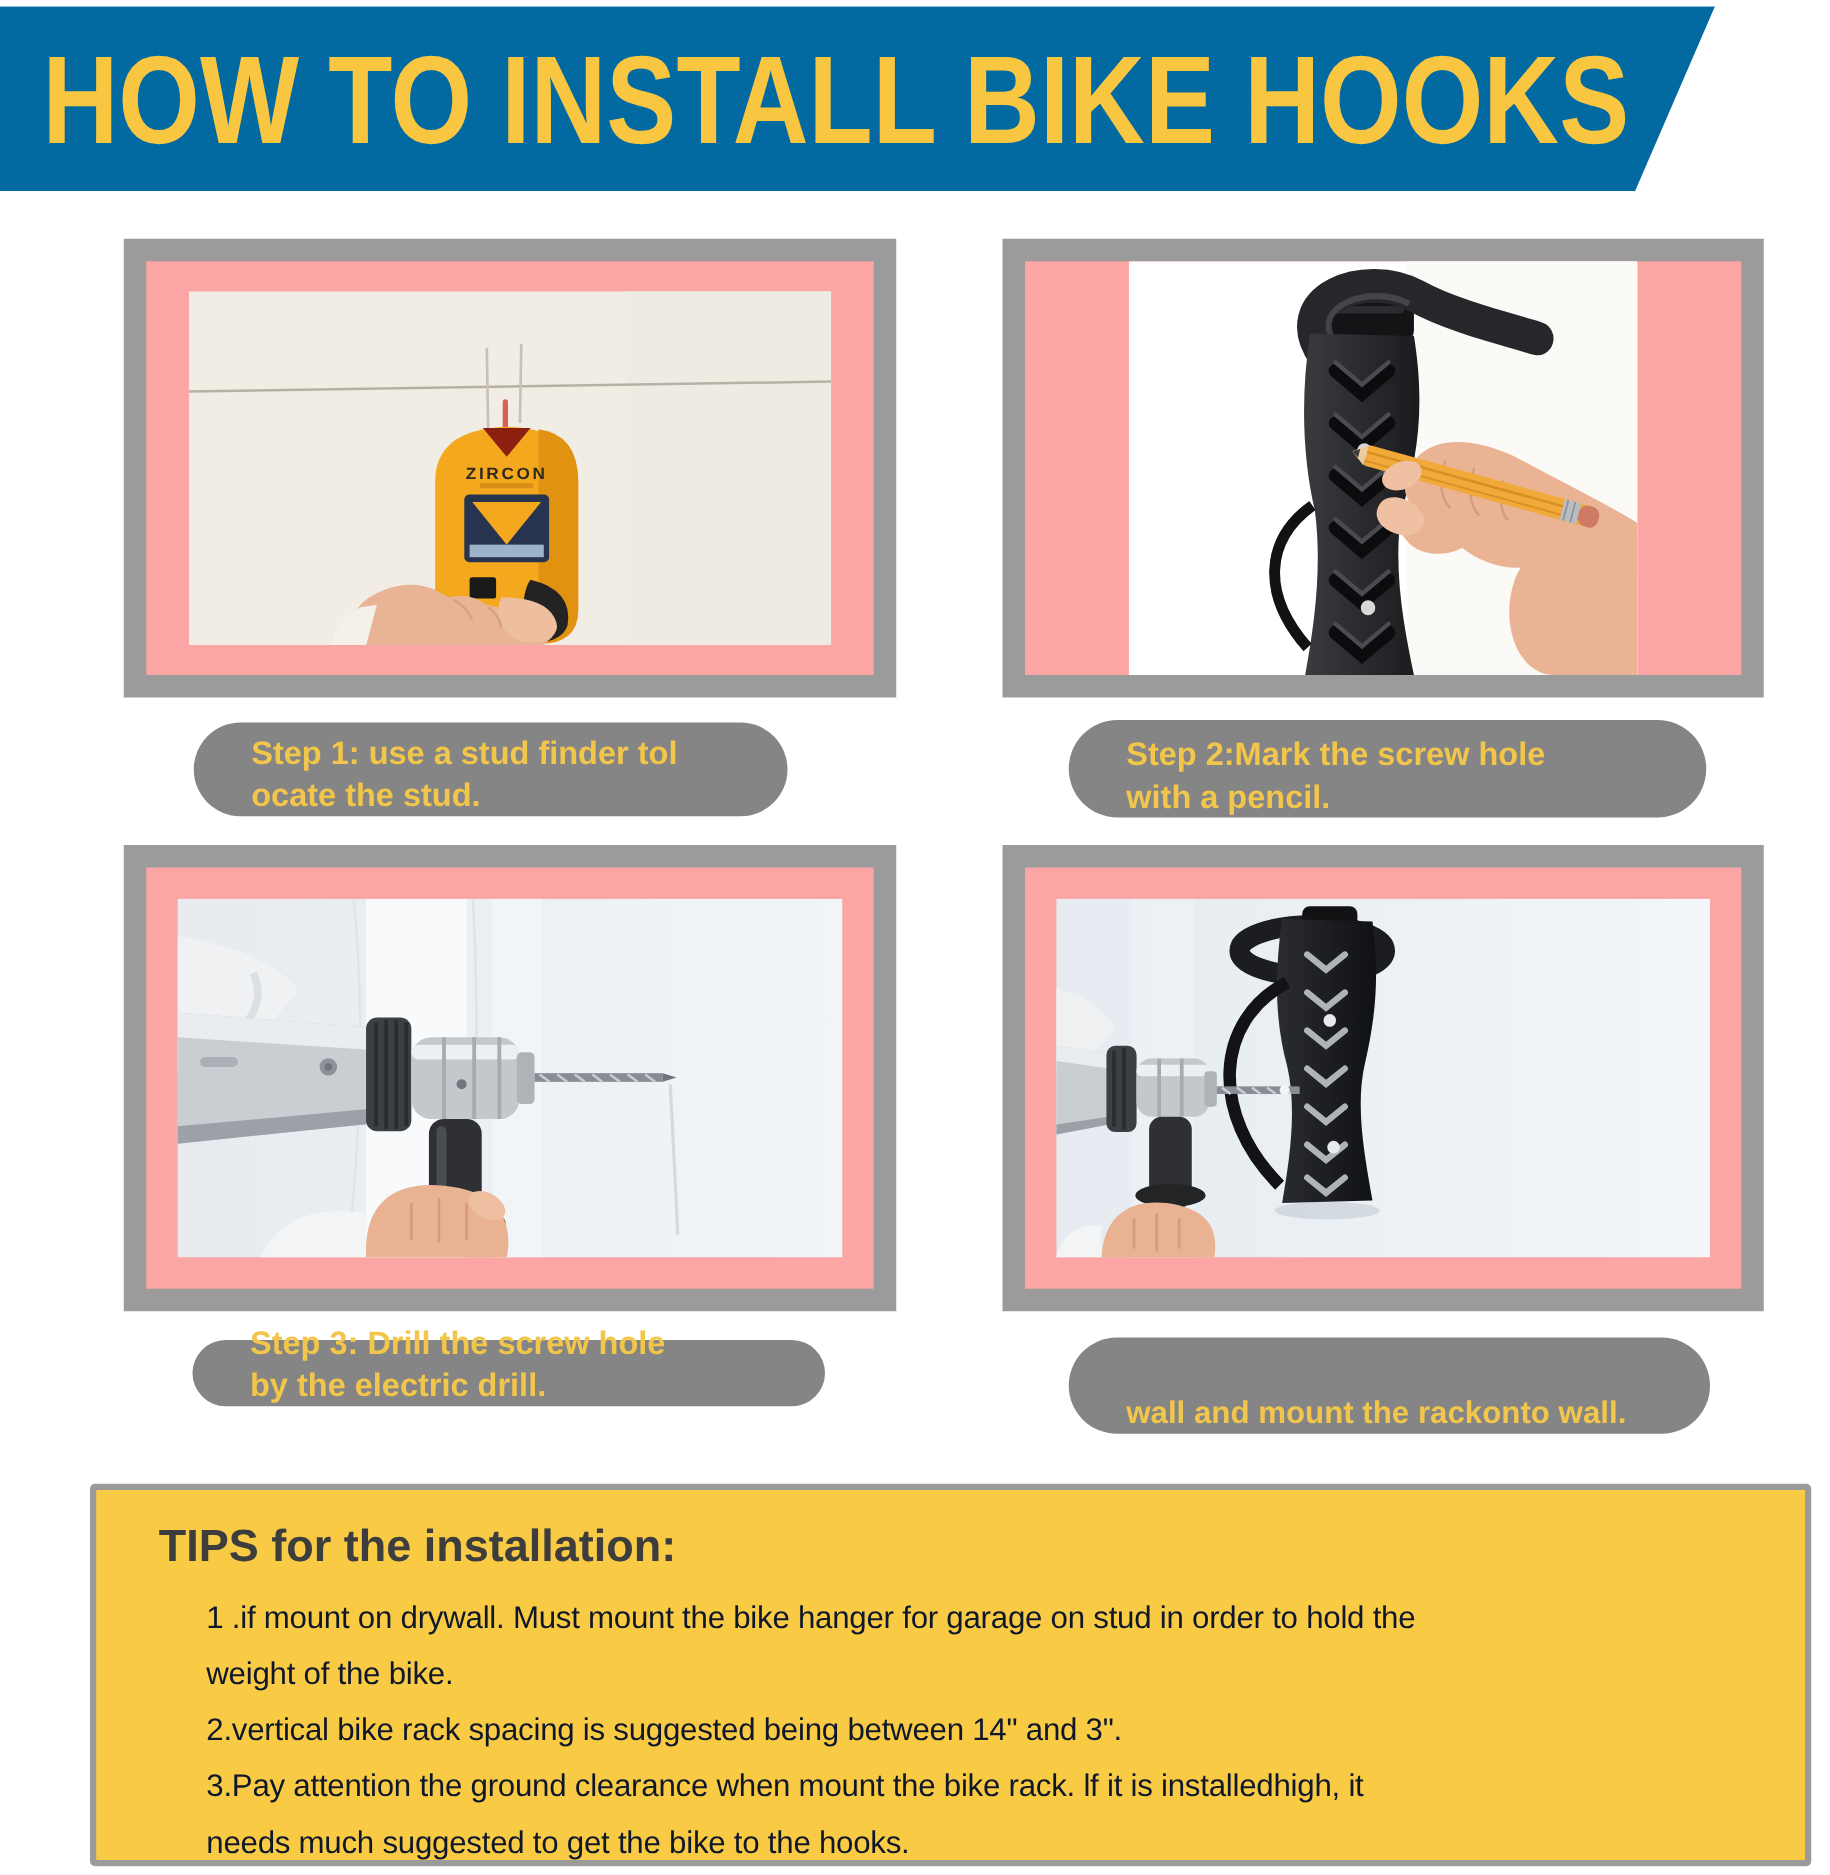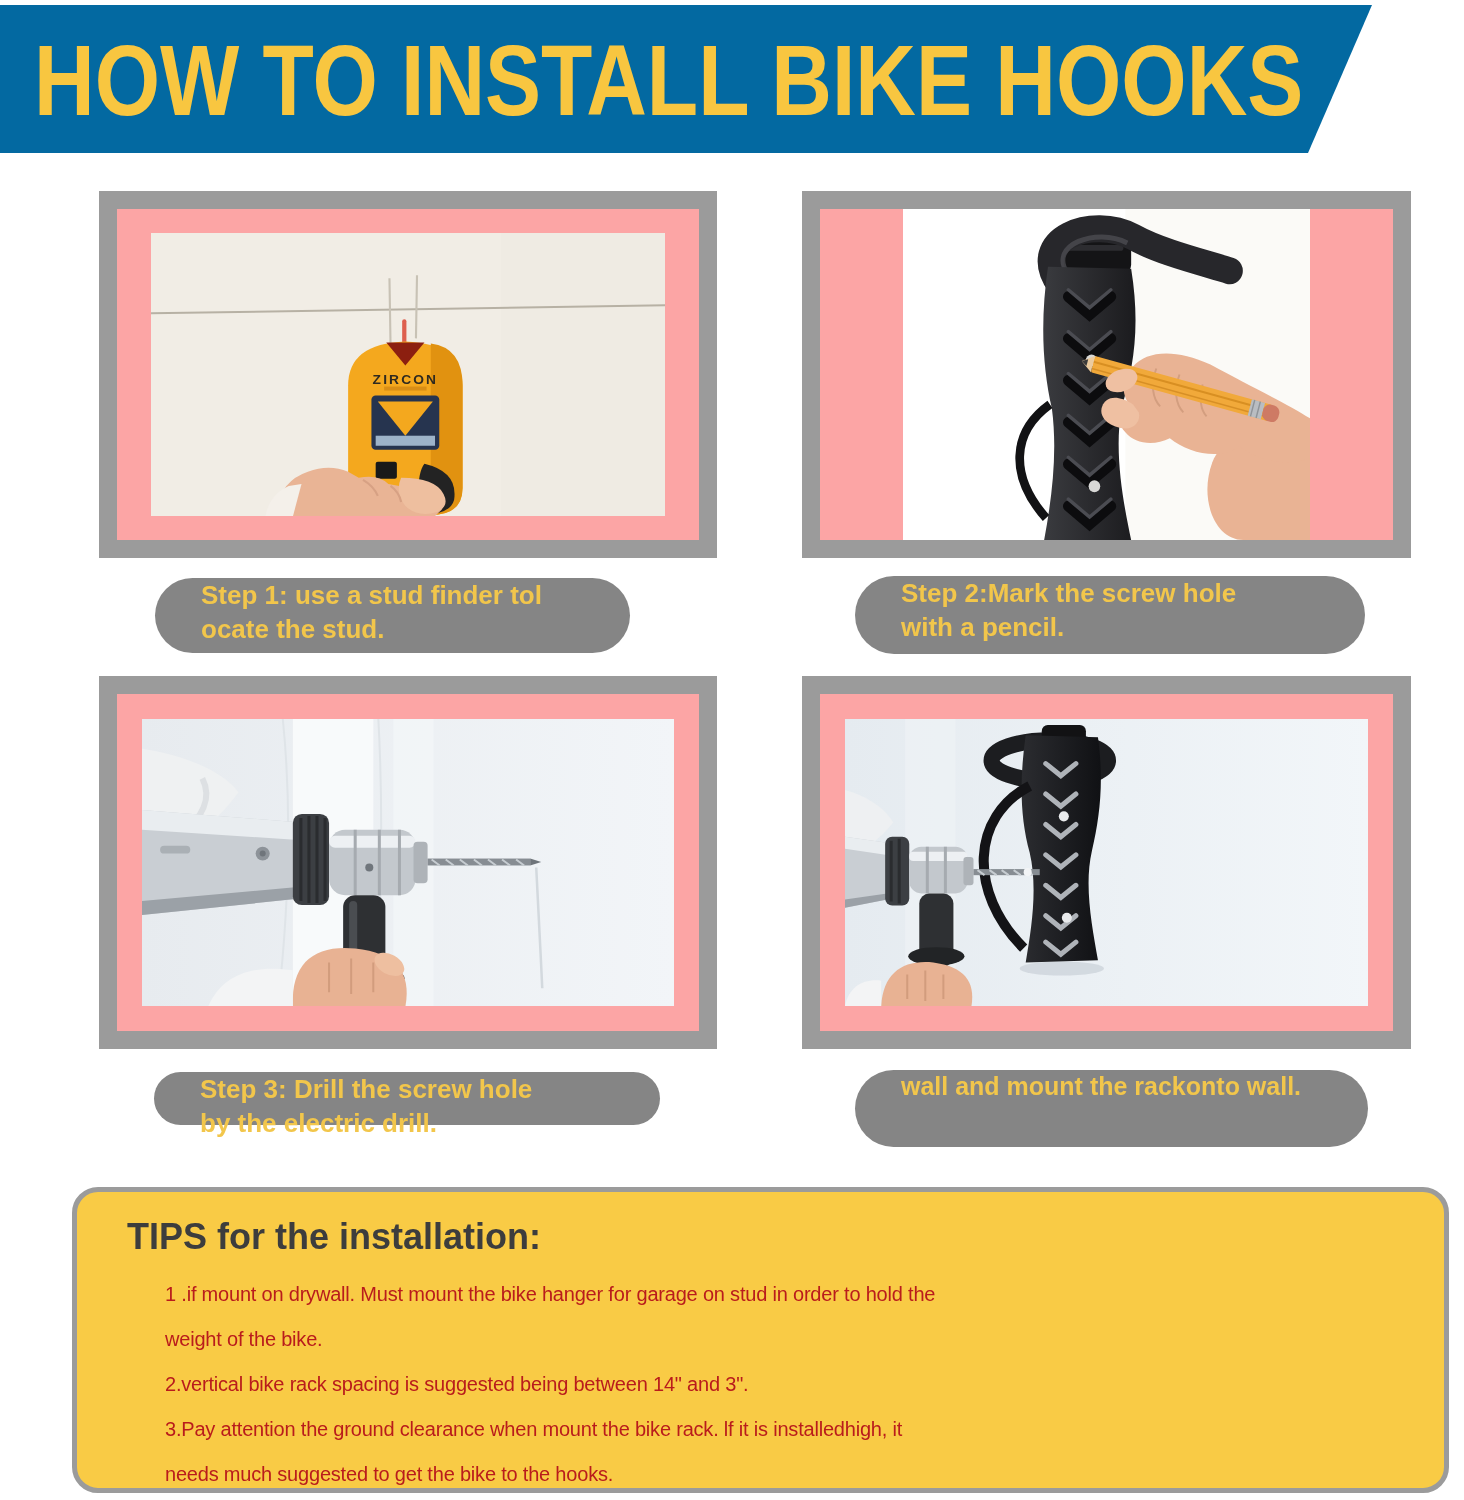--- a/index.html
+++ b/index.html
@@ -32,36 +32,36 @@
   .photo{width:100%;height:100%;display:block;}
   .photo svg{width:100%;height:100%;display:block;}
   .panel1{left:99px;top:191px;width:618px;height:367px;}
   .panel2{left:802px;top:191px;width:609px;height:367px;}
   .panel3{left:99px;top:676px;width:618px;height:373px;}
   .panel4{left:802px;top:676px;width:609px;height:373px;}
   
   .pill{
     position:absolute;background:#858585;border-radius:40px;
     color:#F2C64B;font-weight:bold;font-size:26px;line-height:34px;
-    display:flex;flex-direction:column;justify-content:flex-start;
+    display:flex;flex-direction:column;justify-content:flex-end;
     padding-left:46px;box-sizing:border-box;white-space:nowrap;
   }
   .pill1{left:155px;top:578px;width:475px;height:75px;}
   .pill2{left:855px;top:576px;width:510px;height:78px;}
   .pill3{left:154px;top:1072px;width:506px;height:53px;}
   .pill4{left:855px;top:1070px;width:513px;height:77px;font-size:25px;line-height:33px;}
   
   .tips{
     position:absolute;left:72px;top:1187px;width:1377px;height:306px;
-    background:#F9CB45;border:5px solid #9B9B9B;border-radius:26px;
+    background:#F9CB45;border:5px solid #9B9B9B;border-radius:4px;
     box-sizing:border-box;padding:18px 20px 0 50px;
   }
   .tips-title{font-size:36px;font-weight:bold;color:#3D3D3D;margin:6px 0 14px 0;}
   .tip-line{
-    font-size:20px;color:#b91c1c;line-height:45px;margin-left:38px;
+    font-size:25px;color:#0f172a;line-height:45px;margin-left:38px;
     white-space:nowrap;letter-spacing:-0.2px;
   }
 </style>
 </head>
 <body>
 
 <div class="page">
 
   <div class="banner">
     <div class="banner-title">HOW TO INSTALL BIKE HOOKS</div>

